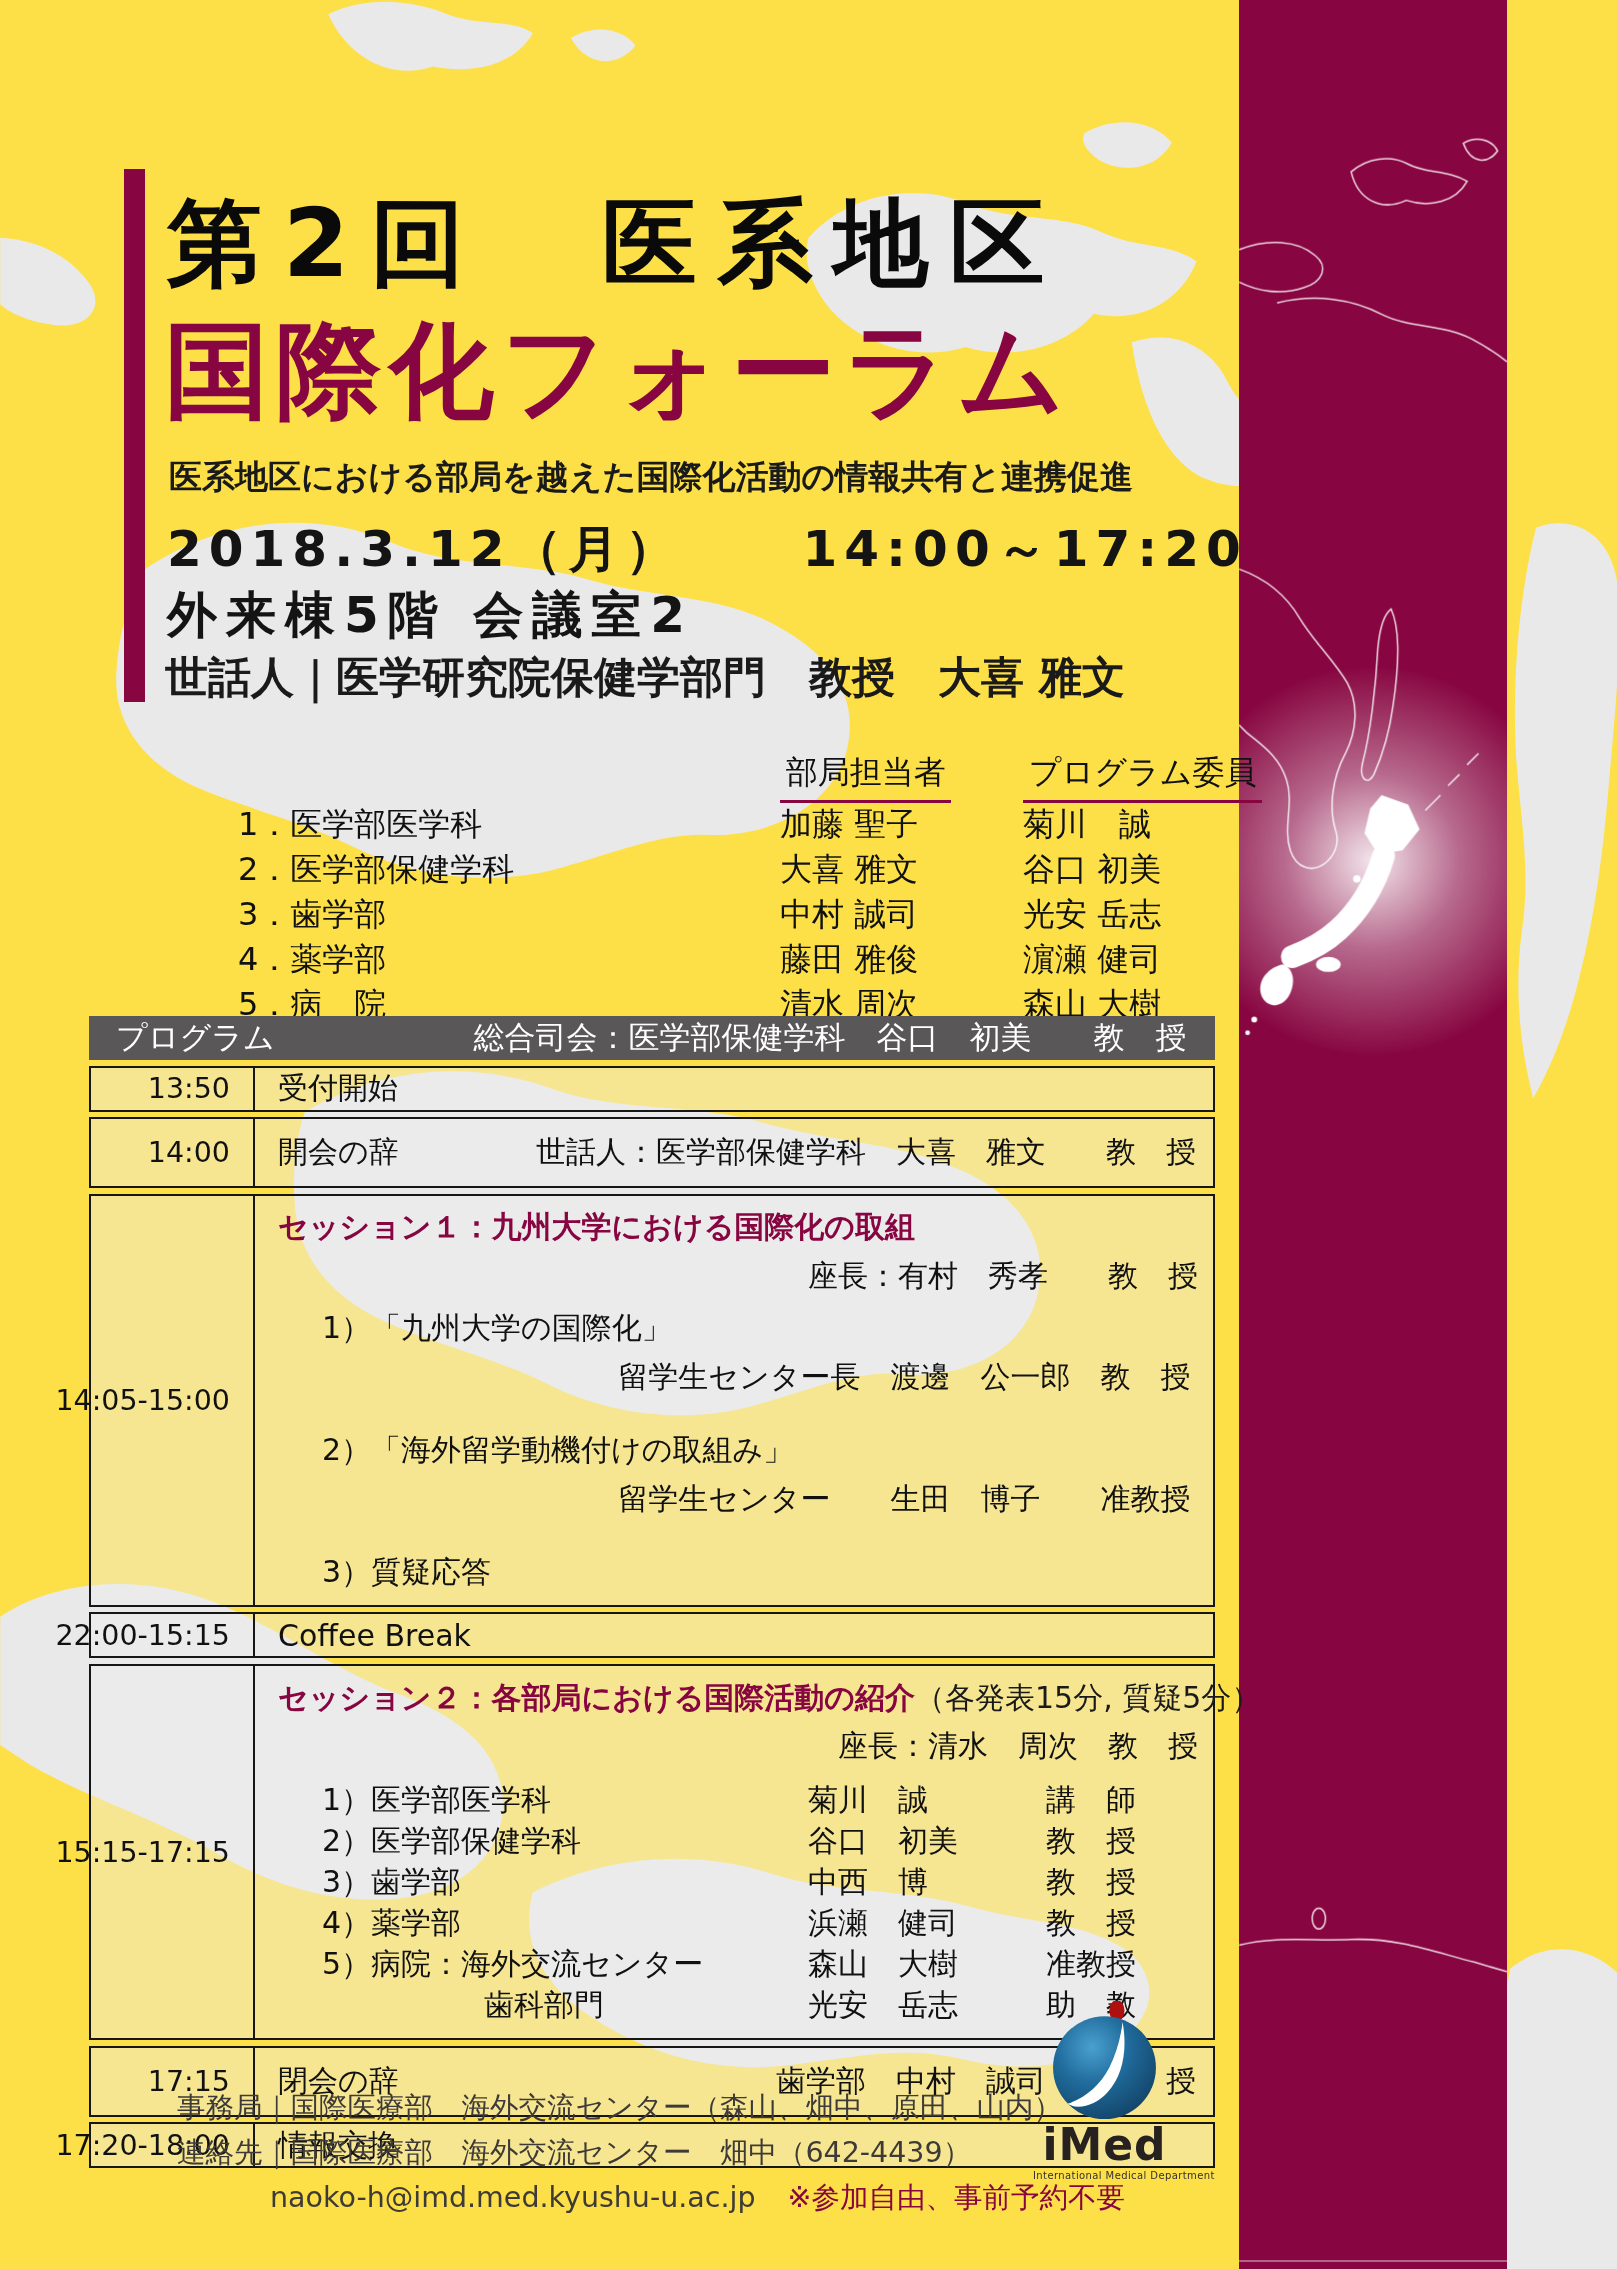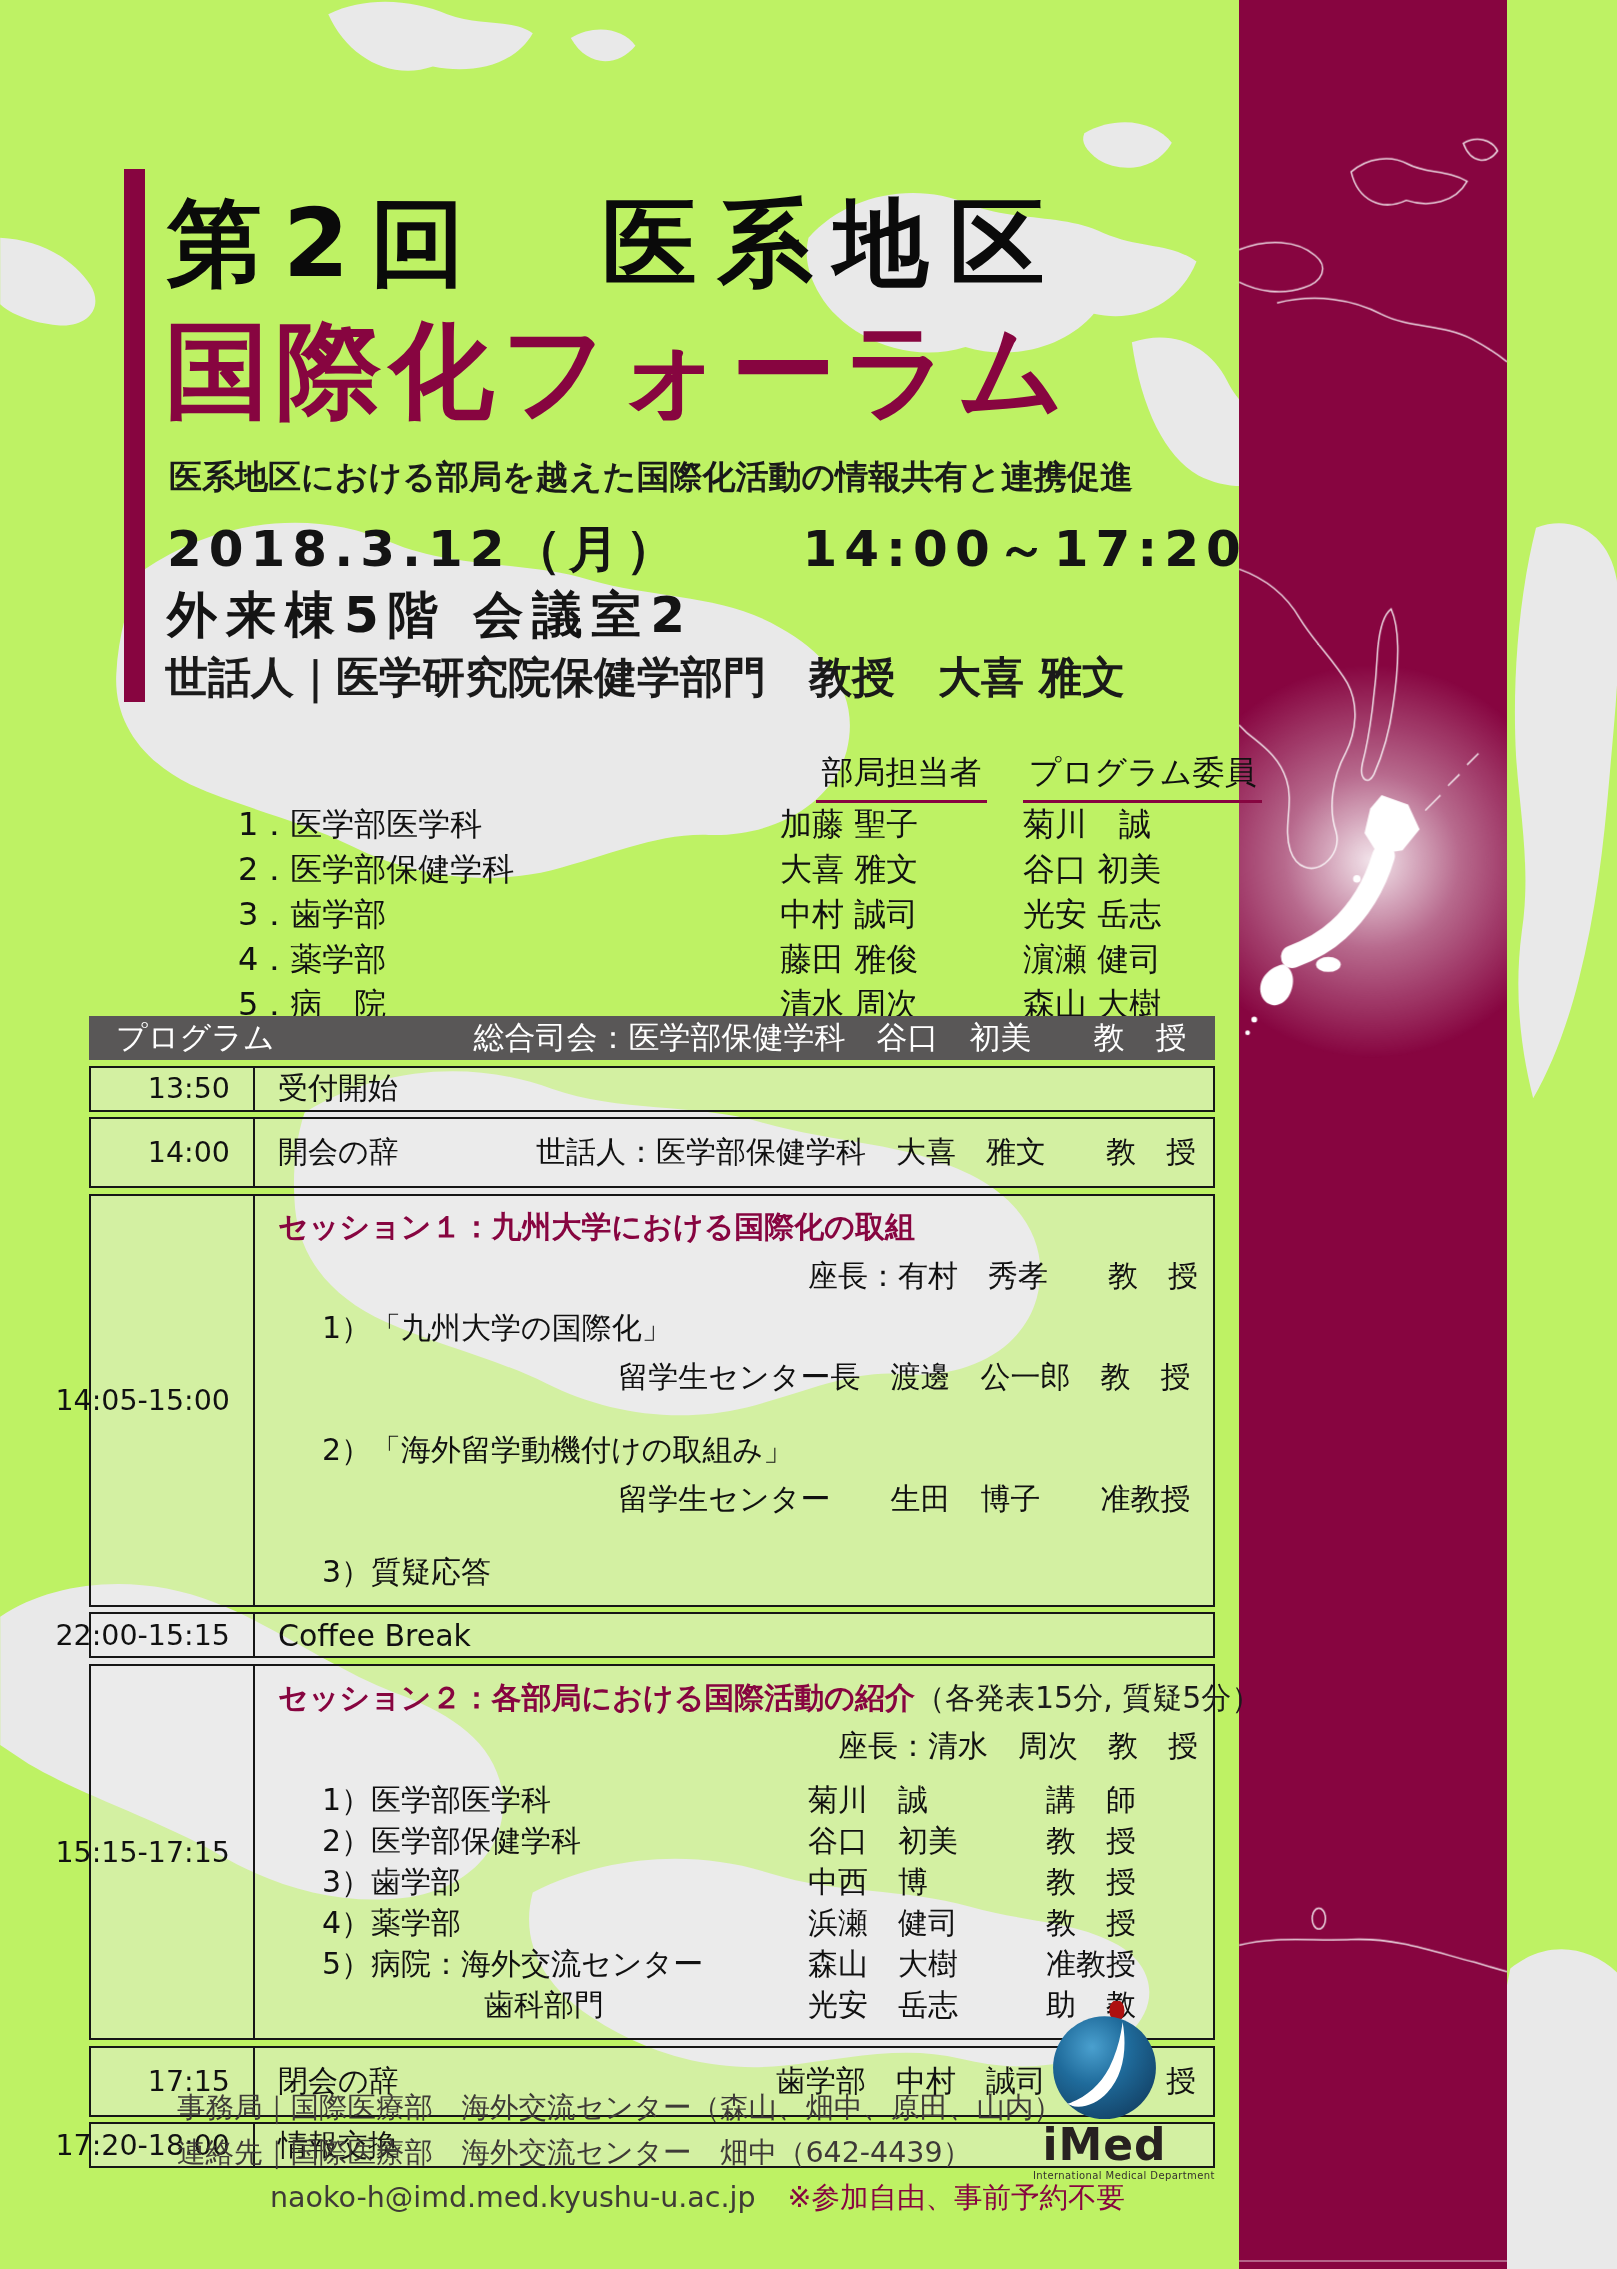--- a/index.html
+++ b/index.html
@@ -1,18 +1,18 @@
 <!DOCTYPE html>
 <html style="font-size:15px"><head>
 <meta charset="utf-8">
 <style>
   html,body{margin:0;padding:0;background:#fff;}
   .poster{
     position:relative; width:1618px; height:2269px; overflow:hidden;
-    background:#bef264; font-family:"DejaVu Sans","Liberation Sans",sans-serif;
+    background:#fde047; font-family:"DejaVu Sans","Liberation Sans",sans-serif;
     color:#111;
   }
   svg{display:block;}
   
   .bg-map{position:absolute; left:0; top:0; width:1618px; height:2269px; z-index:0;}
   
   .band{position:absolute; left:1239px; top:0; width:268px; height:2269px; background:#870540; z-index:1;}
   .band-svg{position:absolute; left:0; top:0; width:268px; height:2269px;}
   
   .left-bar{position:absolute; left:124px; top:169px; width:21px; height:533px; background:#870540; z-index:2;}
@@ -20,21 +20,21 @@
   .title1{position:absolute; left:167px; top:181px; font-size:95px; font-weight:bold; letter-spacing:0.22em; color:#0a0a0a; white-space:nowrap; z-index:2;}
   .title2{position:absolute; left:164px; top:302px; font-size:105px; font-weight:bold; letter-spacing:0.07em; color:#870540; white-space:nowrap; z-index:2;}
   .subtitle{position:absolute; left:169px; top:455px; font-size:33px; font-weight:bold; color:#1a1a1a; white-space:nowrap; z-index:2;}
   .dateline{position:absolute; left:167px; top:516px; display:flex; gap:120px; font-size:50px; font-weight:bold; letter-spacing:0.14em; color:#141414; white-space:nowrap; z-index:2;}
   .venue{position:absolute; left:167px; top:582px; font-size:50px; font-weight:bold; letter-spacing:0.18em; color:#141414; white-space:nowrap; z-index:2;}
   .organizer{position:absolute; left:165px; top:649px; font-size:43px; font-weight:600; color:#1a1a1a; white-space:nowrap; z-index:2;}
   
   .committee{position:absolute; left:238px; top:751px; width:1018px; font-size:32px; z-index:2;}
   .c-row{display:grid; grid-template-columns:542px 243px 233px; height:45px; align-items:center; white-space:nowrap;}
   .c-head{height:51px; align-items:start;}
-  .c-head-cell{text-align:center;}
+  .c-head-cell{}
   .c-underline{display:inline-block; border-bottom:3.8px solid #870540; padding:0 5.7px 4.8px 5.7px;}
   
   .program{position:absolute; left:89px; top:1016px; width:1126px; z-index:2;}
   .p-header{display:flex; justify-content:space-between; align-items:center; height:44px; background:#595757; color:#fff; font-size:31px; padding:0 28.5px 0 27px; white-space:nowrap;}
   .p-row{display:flex; border:2.9px solid #161616; margin-top:5.7px; background:rgba(238,238,238,0.45);}
   .p-time{width:164px; flex:0 0 164px; border-right:2.9px solid #161616; display:flex; align-items:center; justify-content:flex-end; padding-right:23px; font-size:28.5px; box-sizing:border-box; white-space:nowrap;}
   .p-content{flex:1; font-size:30px; box-sizing:border-box; min-width:0;}
   .row-simple .p-content{display:flex; align-items:center; padding:16px 23px; height:42px;}
   .row-two .p-content{display:flex; align-items:center; justify-content:space-between; padding:0 17px 0 23px; height:67px; white-space:nowrap;}
   .row-session .p-content{padding:11.4px 15px 11.4px 23px;}

